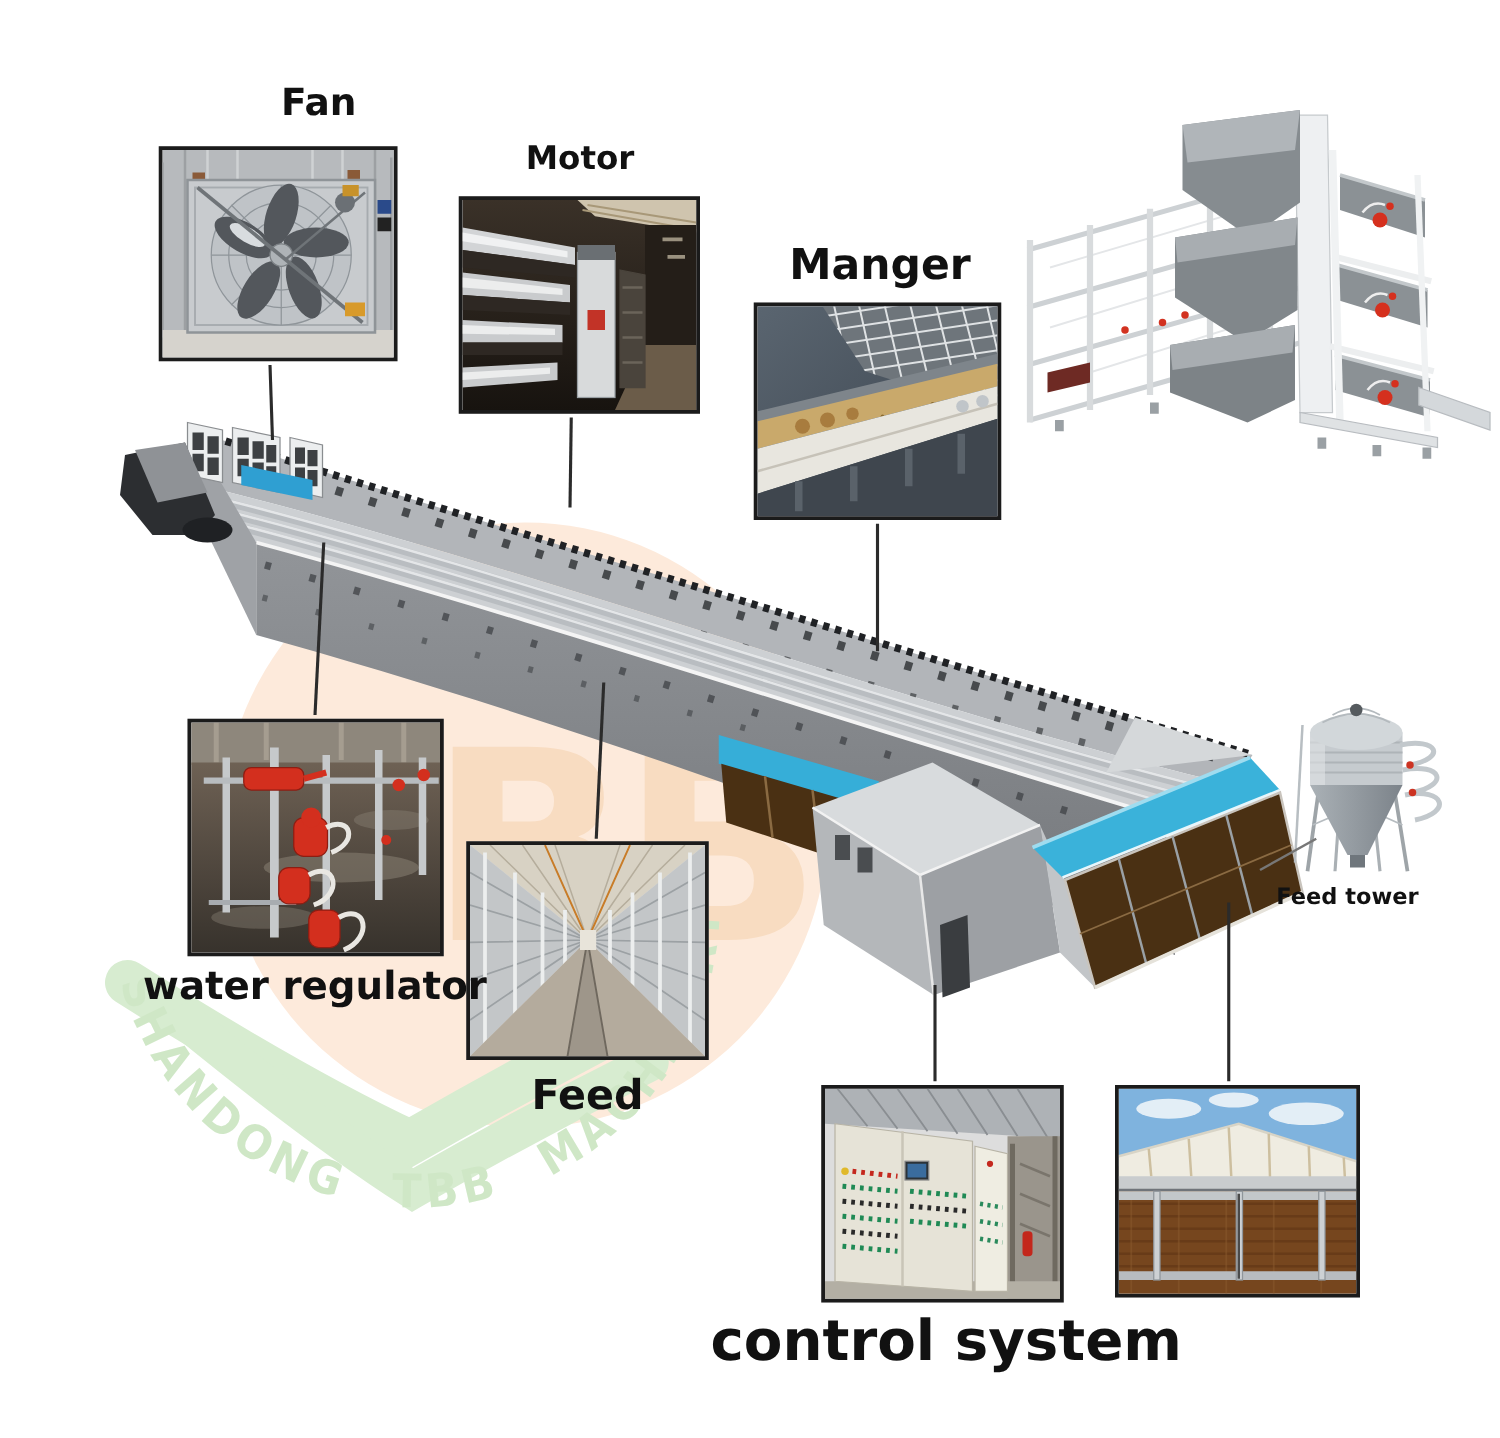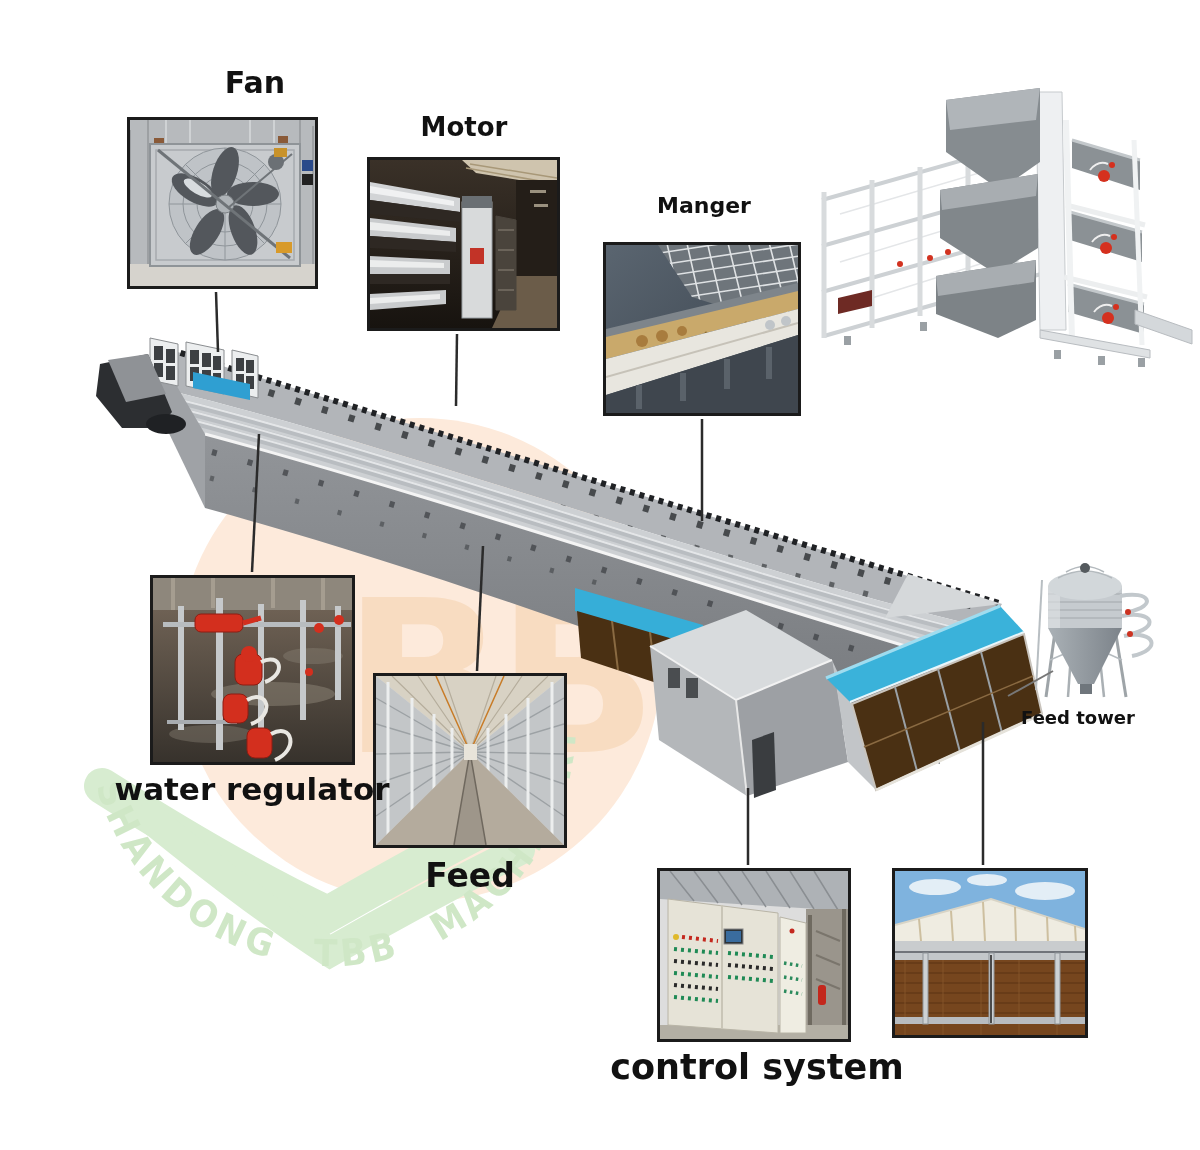--- a/index.html
+++ b/index.html
@@ -434,19 +434,19 @@
       <rect x="0" y="146" width="190" height="7" fill="#b8bcc0"></rect>
       <rect x="28" y="82" width="5" height="71" fill="#cdd1d4" stroke="#8f959a" stroke-width="1"></rect>
       <rect x="94" y="82" width="5" height="71" fill="#cdd1d4" stroke="#8f959a" stroke-width="1"></rect>
       <rect x="160" y="82" width="5" height="71" fill="#cdd1d4" stroke="#8f959a" stroke-width="1"></rect>
       <path d="M96,84 V152" stroke="#4a4a4a" stroke-width="2"></path>
     </svg>
   </figure>
 
   <div class="lbl" style="left:222px;top:66px;font-size:30px;margin-left:33px;">Fan</div>
   <div class="lbl" style="left:464px;top:113px;font-size:26px;">Motor</div>
-  <div class="lbl" style="left:704px;top:194px;font-size:22px;">Manger</div>
+  <div class="lbl" style="left:704px;top:194px;font-size:34px;">Manger</div>
   <div class="lbl" style="left:252px;top:772px;font-size:31px;">water regulator</div>
   <div class="lbl" style="left:470px;top:858px;font-size:33px;">Feed</div>
   <div class="lbl" style="left:1078px;top:708px;font-size:18px;">Feed tower</div>
-  <div class="lbl" style="left:757px;top:1048px;font-size:35px;">control system</div>
+  <div class="lbl" style="left:757px;top:1048px;font-size:45px;">control system</div>
 
 </div>
 
 </body></html>

